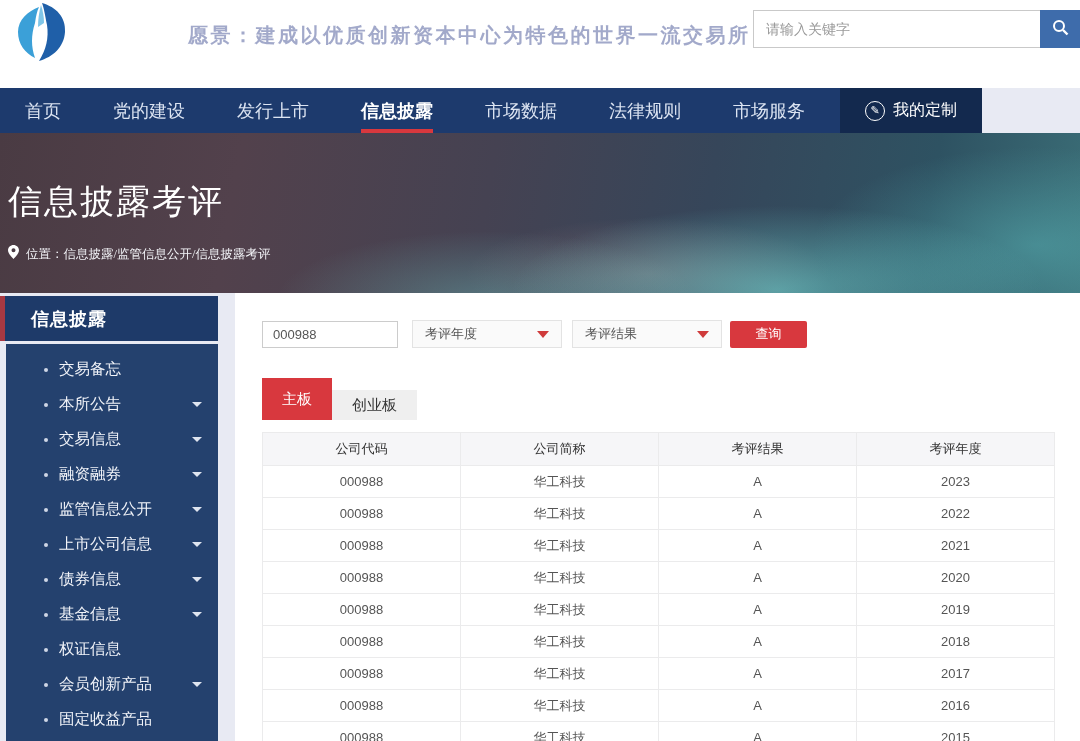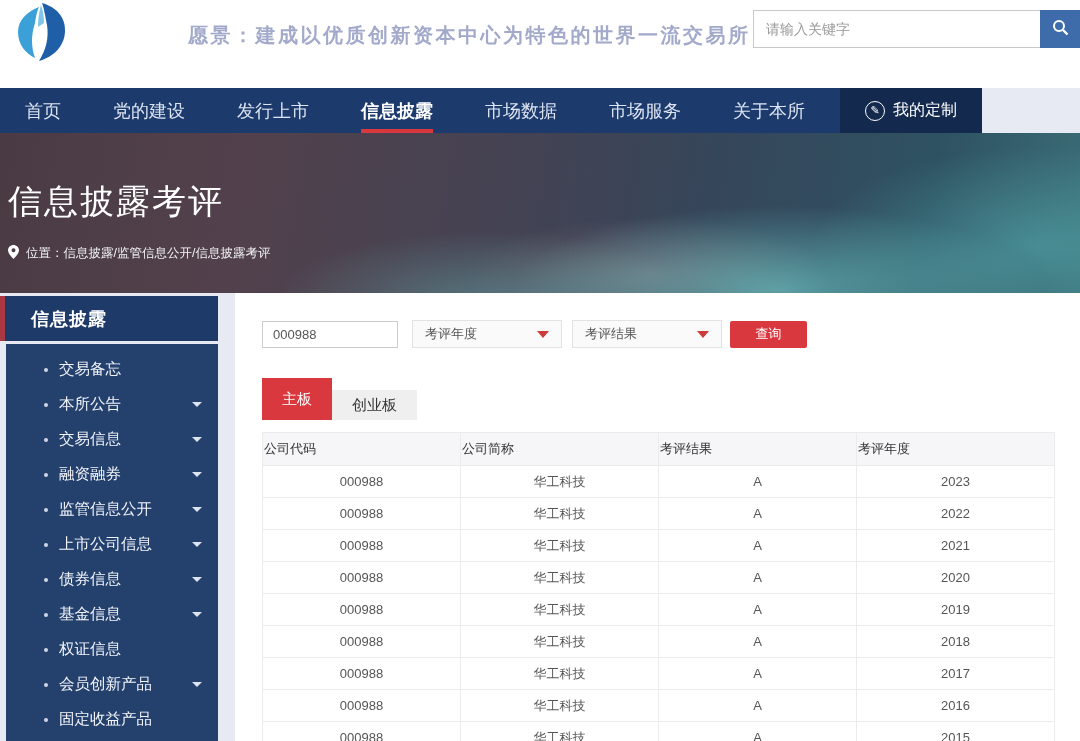--- a/index.html
+++ b/index.html
@@ -49,20 +49,21 @@
   }
   
   .hero{
     position:absolute;top:133px;left:0;width:1080px;height:160px;
     background:
       radial-gradient(ellipse 380px 120px at 72% 98%, rgba(120,226,220,.55), transparent 70%),
       radial-gradient(ellipse 300px 100px at 45% 105%, rgba(120,210,205,.35), transparent 70%),
       radial-gradient(ellipse 320px 140px at 96% 70%, rgba(100,205,205,.38), transparent 70%),
       radial-gradient(ellipse 260px 80px at 60% 88%, rgba(210,160,160,.28), transparent 70%),
       linear-gradient(100deg,#4a3b43 0%,#52414c 22%,#454252 45%,#36465a 65%,#2e5262 85%,#3b6e77 100%);
+    font-family: Liberation Serif, serif;
   }
   .hero-title{position:absolute;left:8px;top:46px;font-size:34px;color:#fff;letter-spacing:2px;}
   .breadcrumb{position:absolute;left:8px;top:112px;display:flex;align-items:center;gap:7px;color:#f2f3f7;font-size:12.5px;}
   
   .sidebar{position:absolute;left:0;top:296px;width:218px;}
   .side-header{
     height:45px;background:#1e3a69;border-left:5px solid #a8394­2;
     border-left:5px solid #a83942;
     display:flex;align-items:center;padding-left:26px;box-sizing:border-box;
     color:#fff;font-weight:bold;font-size:18px;letter-spacing:1px;
@@ -102,21 +103,21 @@
     height:30px;padding:0 20px;background:#efefef;color:#333;font-size:15px;
     display:flex;align-items:center;justify-content:center;cursor:pointer;white-space:nowrap;
   }
   .tab.active{height:42px;background:#d8383e;color:#fff;}
   .eval-table{
     position:absolute;left:27px;top:139px;width:793px;
     border-collapse:collapse;table-layout:fixed;font-size:13px;
   }
   .eval-table th{
     height:30px;background:#f6f6f8;color:#333;font-weight:normal;
-    border:1px solid #ebebec;text-align:left;
+    border:1px solid #ebebec;text-align:center;
   }
   .eval-table td{
     height:31px;background:#fff;color:#555;text-align:center;
     border:1px solid #ebebec;padding:0;
   }
 </style>
 </head>
 <body>
 
 <div class="top-header">
@@ -143,20 +144,21 @@
   </div>
 </div>
 
 <div class="nav-bar">
 
   <div class="nav-item">首页</div>
     <div class="nav-item">党的建设</div>
     <div class="nav-item">发行上市</div>
     <div class="nav-item active">信息披露</div>
     <div class="nav-item">市场数据</div>
+    <div class="nav-item">法律规则</div>
     <div class="nav-item">市场服务</div>
     <div class="nav-item">关于本所</div>
     <div class="nav-custom">
     <span class="pencil-circle">✎</span>
     <span>我的定制</span>
   </div>
 </div>
 
 <div class="hero">
   <div class="hero-title">信息披露考评</div>

